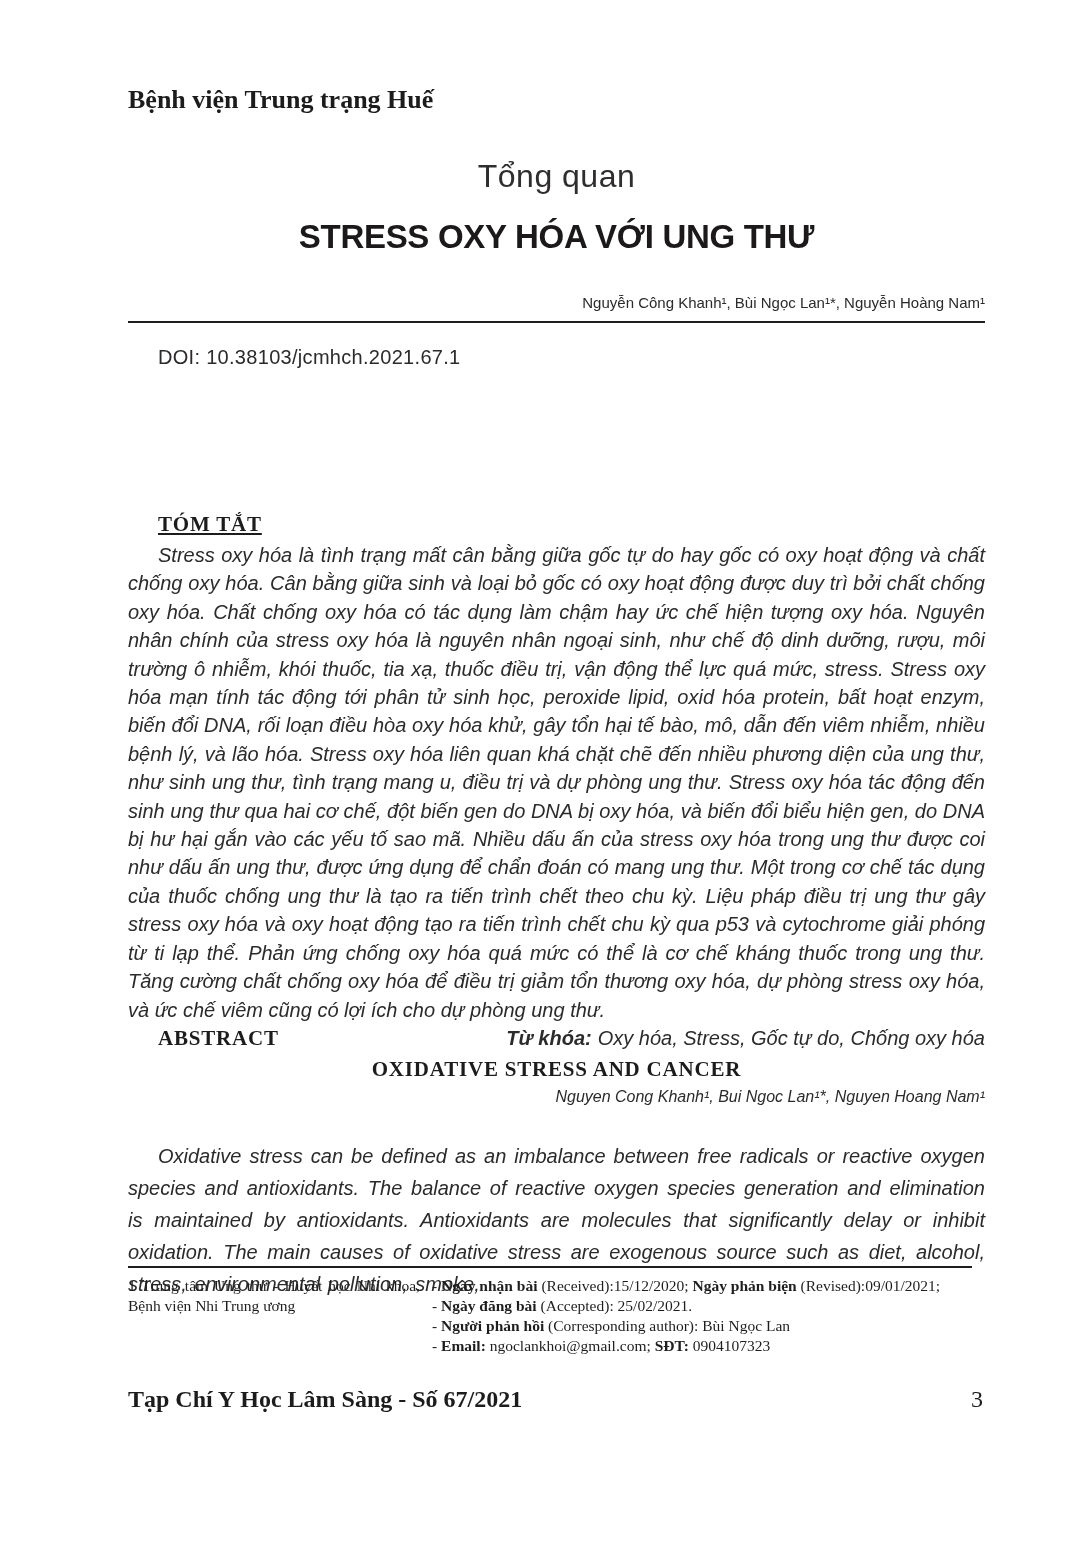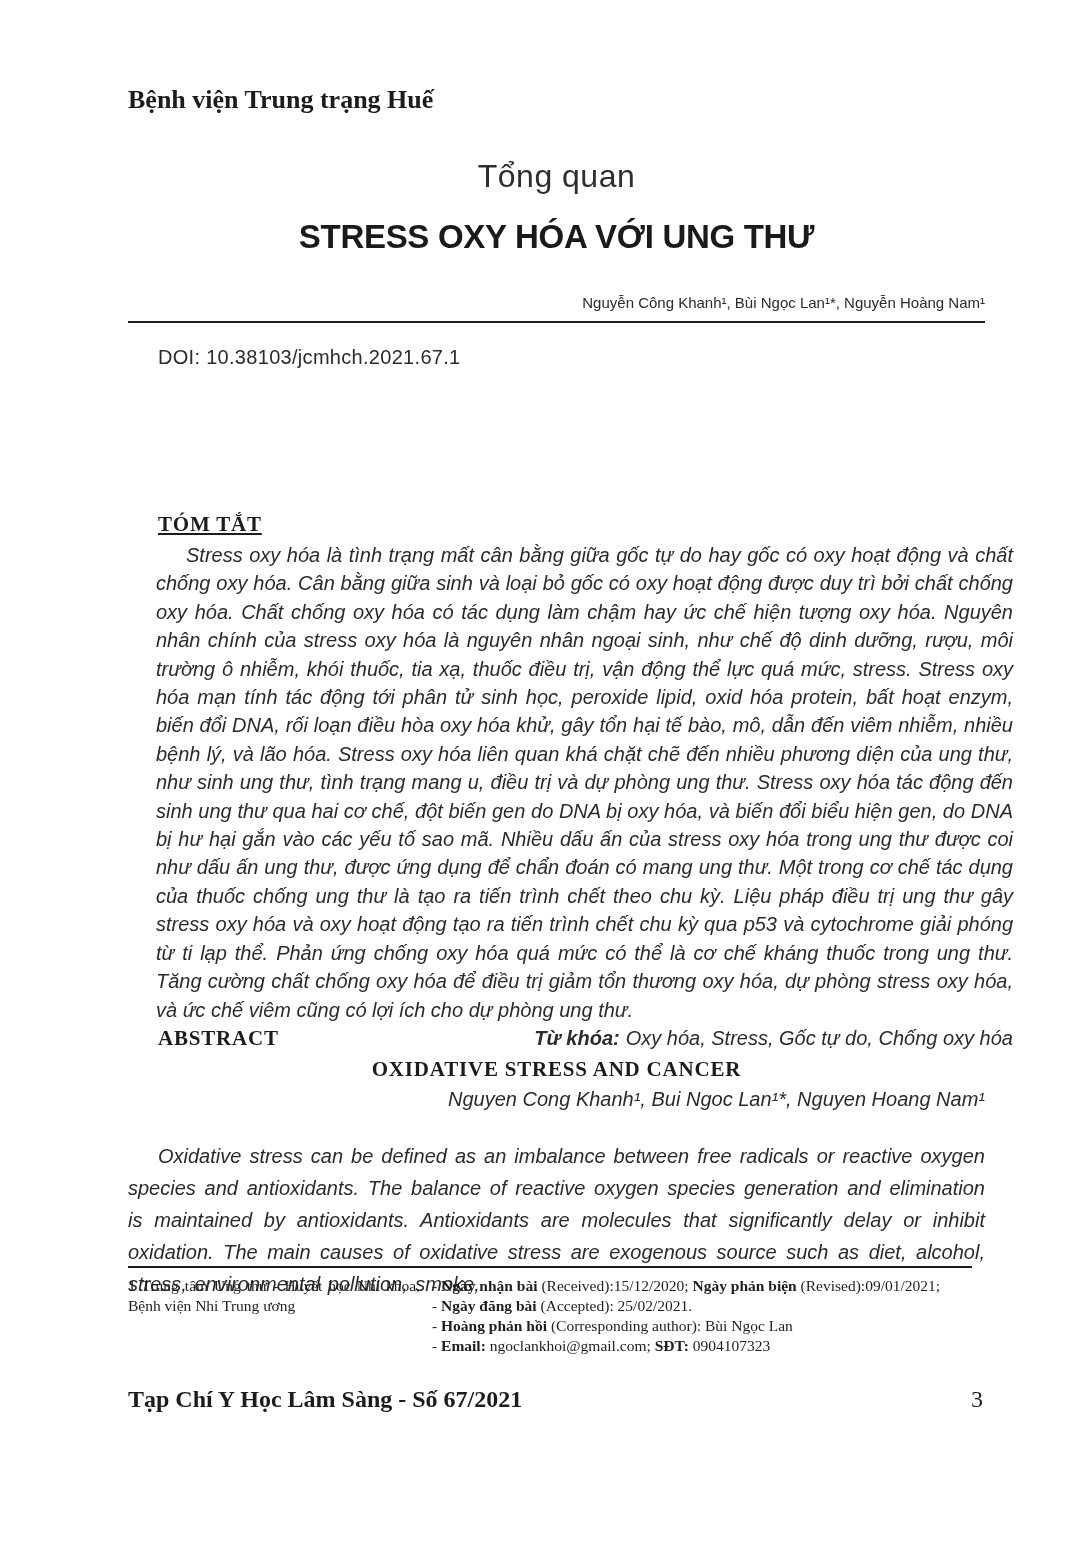--- a/index.html
+++ b/index.html
@@ -62,36 +62,35 @@
     letter-spacing:0.8px;
     color:#1c1c1c;
     margin:0;
   }
   .h-tomtat{top:512px;left:158px;text-decoration:underline;}
   .vi-block{
     top:541px;left:128px;width:857px;
     font-style:italic;
     font-size:20px;line-height:28.4px;
     color:#2b2b2b;
-    margin-left:28px;
   }
   .vi-block p{margin:0;text-align:justify;text-indent:30px;}
   .keywords{text-indent:30px;text-align:right;}
   .keywords .kw-label{font-weight:bold;}
   .keywords .kw-text{margin-left:6px;}
   .h-abstract{top:1026px;left:158px;}
   .en-title{
     top:1057px;left:128px;width:857px;
     text-align:center;
   }
   .authors-en{
     top:1087px;left:128px;width:857px;
     text-align:right;
     font-style:italic;
-    font-size:20px;line-height:1.2;
+    font-size:16px;line-height:1.2;
     color:#2b2b2b;
   }
   .para-en{
     top:1140px;left:128px;width:857px;
     margin:0;
     font-style:italic;
     font-size:20px;line-height:32px;
     color:#2b2b2b;
     text-align:justify;text-indent:30px;
     word-spacing:2px;
@@ -153,21 +152,21 @@
 
   <p class="abs para-en">Oxidative stress can be defined as an imbalance between free radicals or reactive oxygen species and antioxidants. The balance of reactive oxygen species generation and elimination is maintained by antioxidants. Antioxidants are molecules that significantly delay or inhibit oxidation. The main causes of oxidative stress are exogenous source such as diet, alcohol, stress, environmental pollution, smoke,</p>
 
   <div class="abs fn-rule"></div>
 
   <div class="abs footnote">
     <div class="fn-left">1 Trung tâm Ung thư - Huyết học Nhi khoa, Bệnh viện Nhi Trung ương</div>
     <div class="fn-right">
       <div><span>- </span><span class="b">Ngày nhận bài</span><span> (Received):15/12/2020; </span><span class="b">Ngày phản biện</span><span> (Revised):09/01/2021;</span></div>
       <div><span>- </span><span class="b">Ngày đăng bài</span><span> (Accepted): 25/02/2021.</span></div>
-      <div><span>- </span><span class="b">Hoàng phản hồi</span><span> (Corresponding author): Bùi Ngọc Lan</span></div>
+      <div><span>- </span><span class="b">Người phản hồi</span><span> (Corresponding author): Bùi Ngọc Lan</span></div>
       <div><span>- </span><span class="b">Email:</span><span> ngoclankhoi@gmail.com; </span><span class="b">SĐT:</span><span> 0904107323</span></div>
     </div>
   </div>
 
   <div class="abs page-footer">
     <span class="footer-journal">Tạp Chí Y Học Lâm Sàng - Số 67/2021</span>
     <span class="footer-page">3</span>
   </div>
 
 </div>

